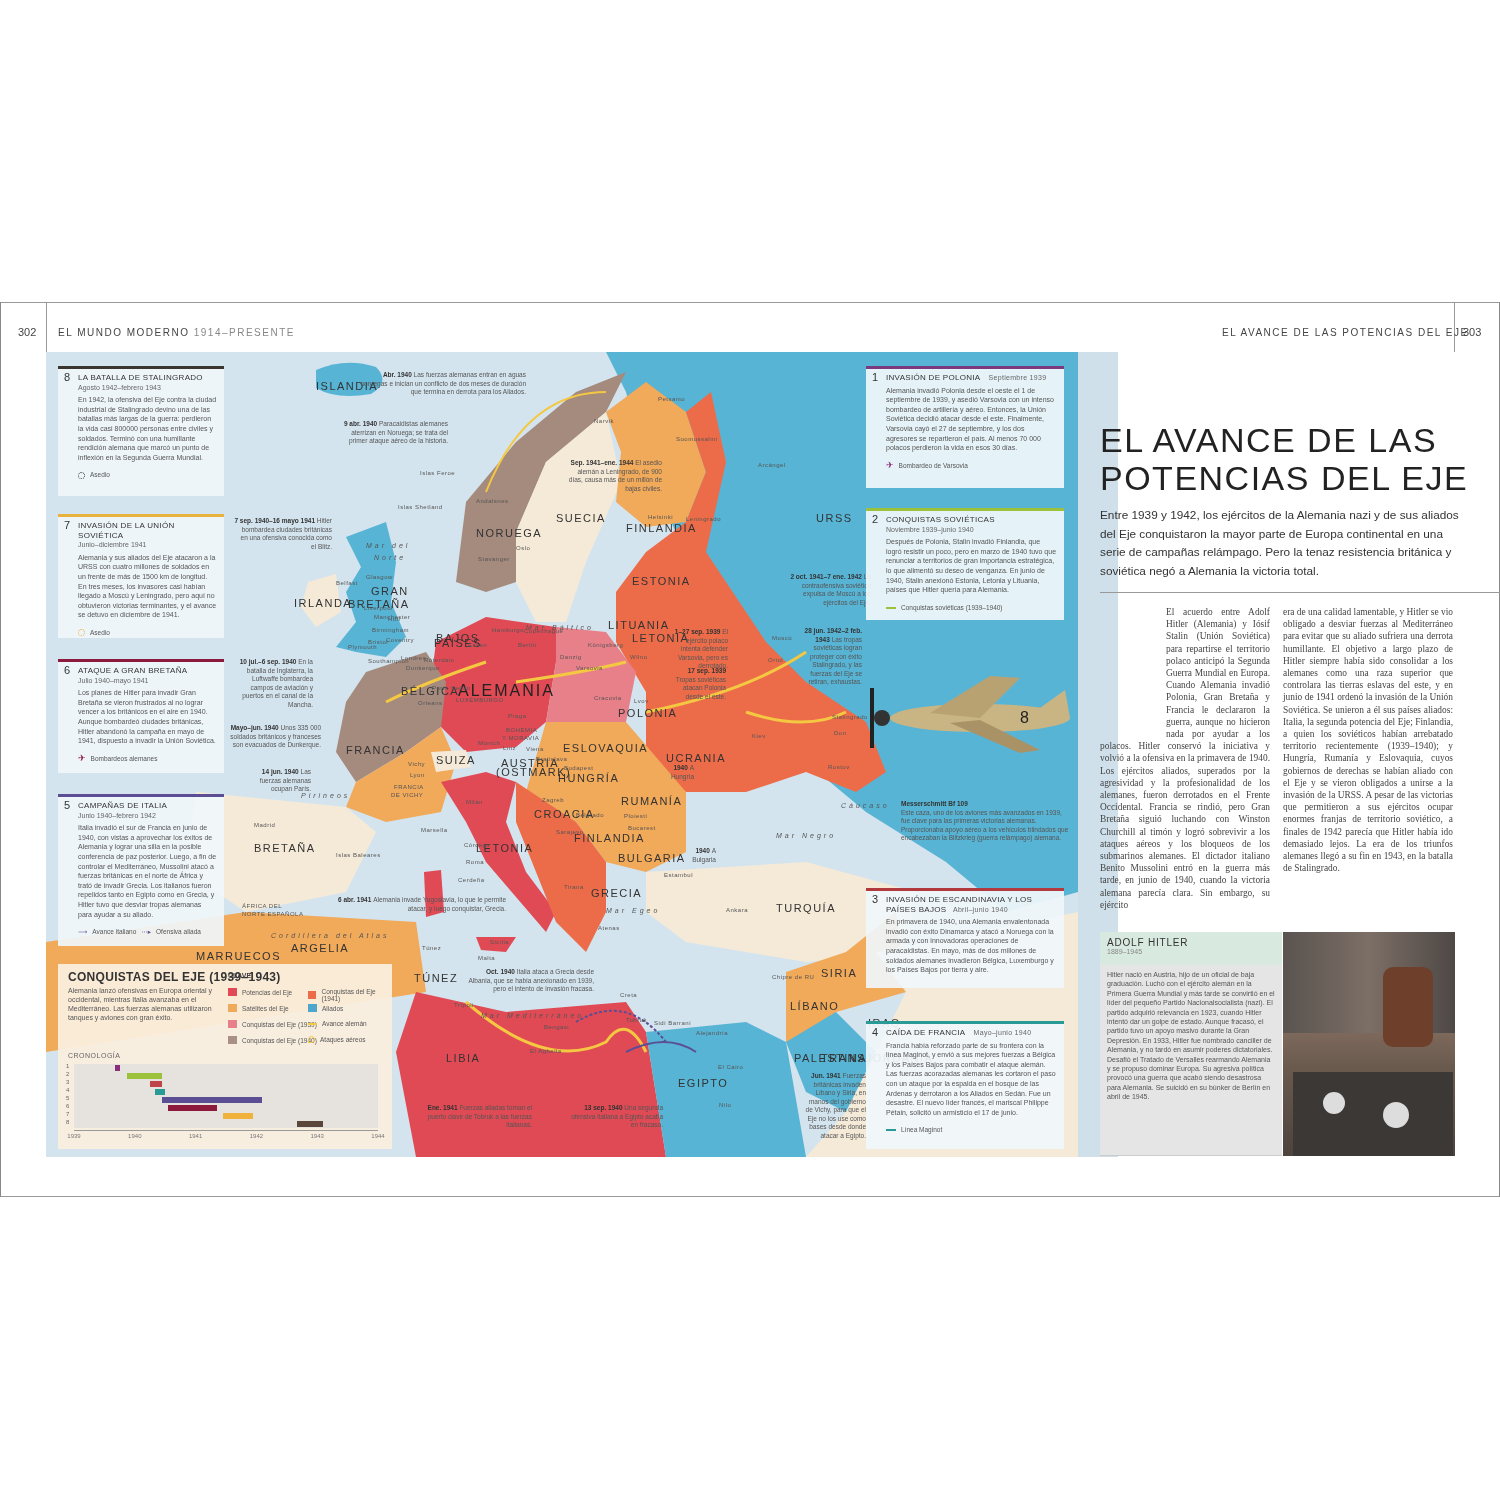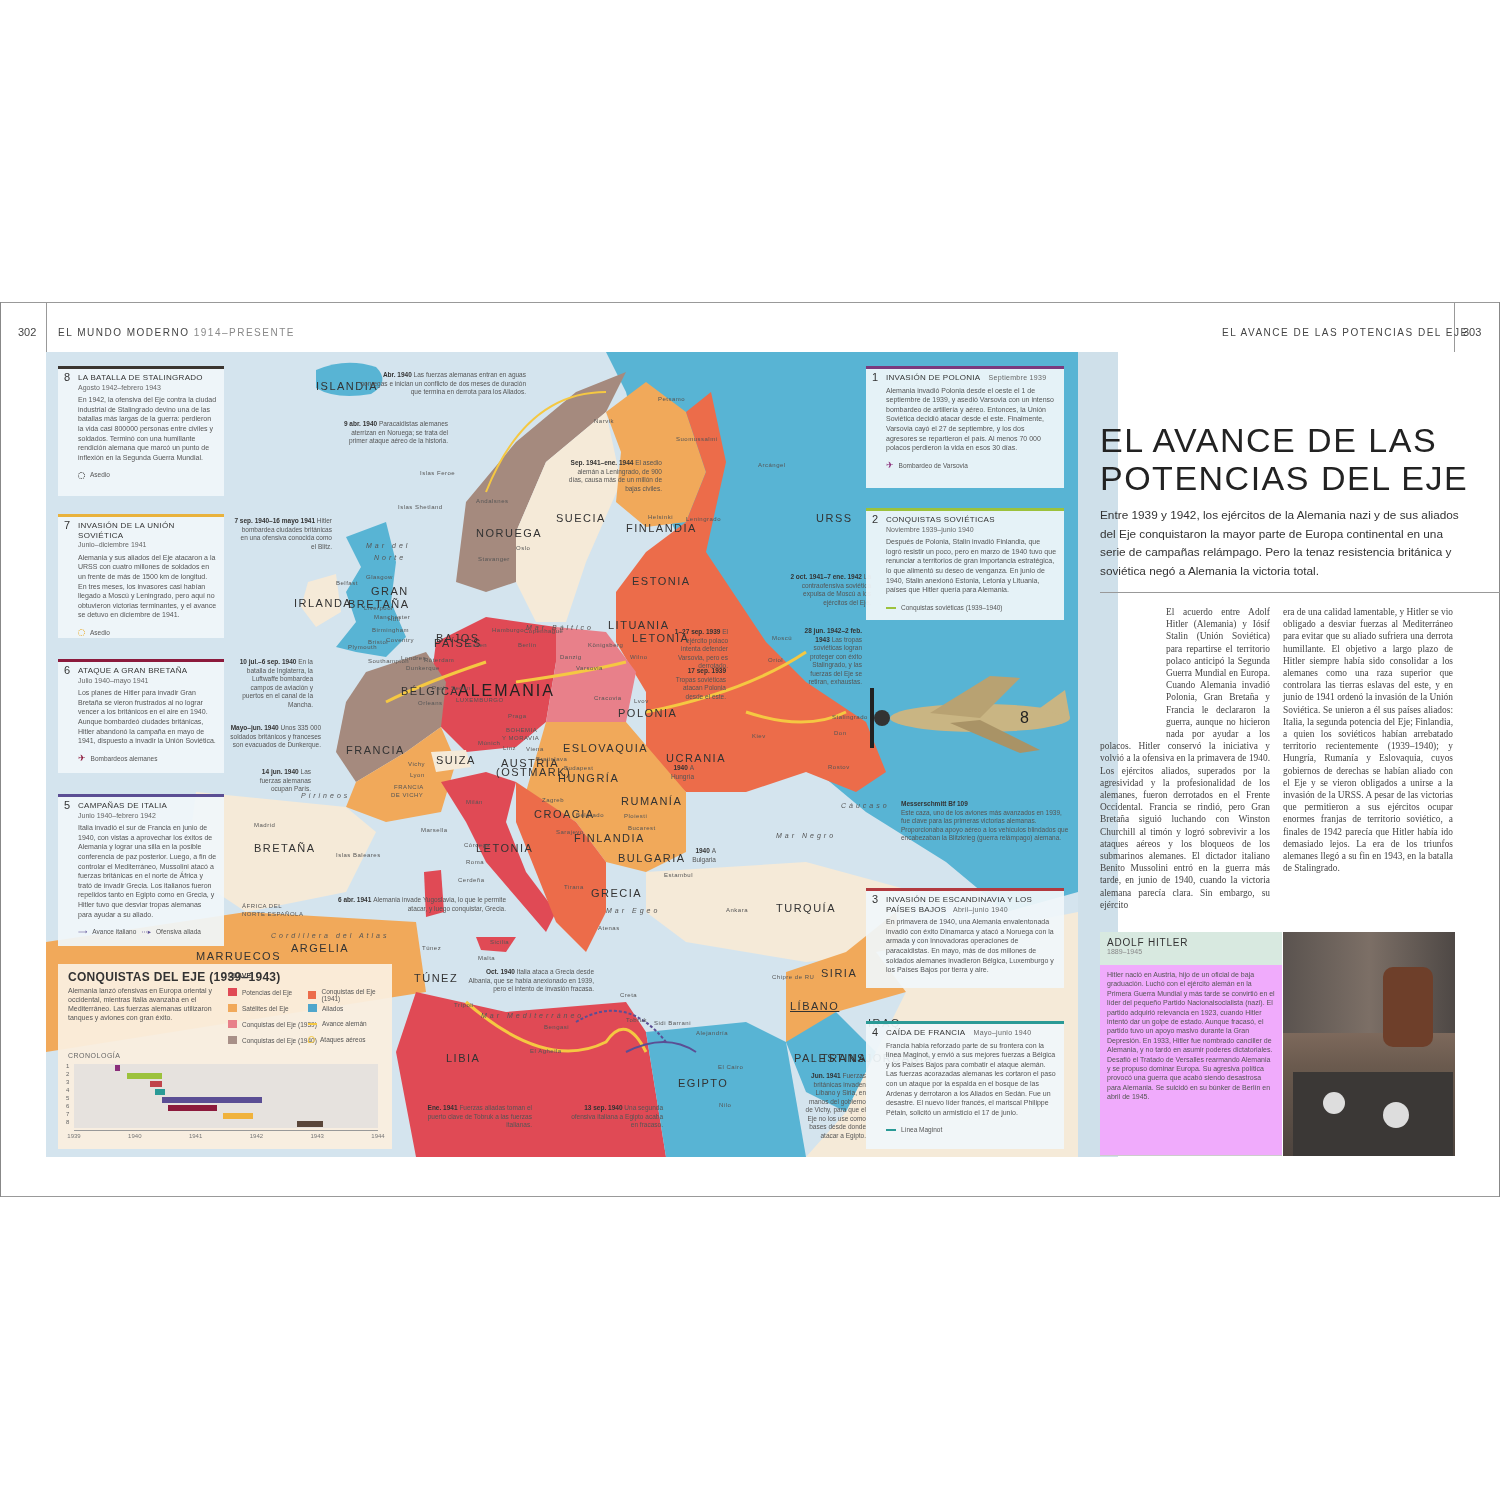--- a/index.html
+++ b/index.html
@@ -30,21 +30,21 @@
 .tl{position:absolute;left:16px;top:100px;width:304px}
 .tl-row{position:relative;height:7.5px;margin-bottom:.5px;background:#e6e2de}
 .tl-row span.lbl{position:absolute;left:-8px;top:-1px;font-size:6px;color:#666}
 .tl-bar{position:absolute;top:1px;height:5.5px}
 .tl-axis{position:absolute;left:16px;top:166px;width:304px;height:8px;border-top:1px solid #999}
 .tl-tick{position:absolute;top:2px;font-size:6px;color:#777;transform:translateX(-50%)}
 .title{position:absolute;left:1100px;top:421px;font-size:34px;line-height:38px;letter-spacing:1.5px;color:#222;font-weight:normal}
 .lead{position:absolute;left:1100px;top:506px;width:360px;font-size:11.8px;line-height:18.5px;color:#333}
 .hr{position:absolute;left:1100px;top:592px;width:400px;height:1px;background:#999}
 .col{position:absolute;top:606px;width:170px;font-family:"Liberation Serif",serif;font-size:9.4px;line-height:12.2px;color:#444;text-align:justify}
-.bio{position:absolute;left:1100px;top:932px;width:182px;height:224px;background:#f0abfc;border-bottom:1px solid #ccc}
+.bio{position:absolute;left:1100px;top:932px;width:182px;height:224px;background:#e5e5e5;border-bottom:1px solid #ccc}
 .bio-head{background:#d8e9e0;padding:5px 7px;height:33px}
 .bio-name{font-size:10px;letter-spacing:.8px;color:#333}
 .bio-years{font-size:7px;color:#888}
 .bio-text{padding:5px 7px;font-size:7px;line-height:9.4px;color:#555}
 .photo{position:absolute;left:1283px;top:932px;width:172px;height:224px;background:linear-gradient(180deg,#6d5d52 0%,#8a7365 35%,#6a5a4e 60%,#4d443e 100%);overflow:hidden}
 .plane{position:absolute;left:870px;top:668px;width:210px;height:100px}
 </style>
 </head>
 <body>
 
@@ -147,21 +147,21 @@
       <div class="lab" style="left: 528px; top: 480px;">FINLANDIA</div>
       <div class="lab" style="left: 430px; top: 490px;">LETONIA</div>
       <div class="lab" style="left: 572px; top: 500px;">BULGARIA</div>
       <div class="lab" style="left: 208px; top: 490px;">BRETAÑA</div>
       <div class="lab" style="left: 545px; top: 535px;">GRECIA</div>
       <div class="lab" style="left: 730px; top: 550px;">TURQUÍA</div>
       <div class="lab" style="left: 150px; top: 598px;">MARRUECOS</div>
       <div class="lab" style="left: 245px; top: 590px;">ARGELIA</div>
       <div class="lab" style="left: 368px; top: 620px;">TÚNEZ</div>
       <div class="lab" style="left: 775px; top: 615px;">SIRIA</div>
-      <div class="lab" style="left: 744px; top: 648px; text-decoration: underline;">LÍBANO</div>
+      <div class="lab" style="left: 744px; top: 648px;">LÍBANO</div>
       <div class="lab" style="left: 822px; top: 665px;">IRAQ</div>
       <div class="lab" style="left: 400px; top: 700px;">LIBIA</div>
       <div class="lab" style="left: 632px; top: 725px;">EGIPTO</div>
       <div class="lab" style="left: 748px; top: 700px;">PALESTINA</div>
       <div class="lab" style="left: 775px; top: 700px;">TRANSJORDANIA</div>
       <div class="lab sm" style="font-style: italic; letter-spacing: 3px; left: 320px; top: 190px;">Mar del</div>
       <div class="lab sm" style="font-style: italic; letter-spacing: 3px; left: 328px; top: 202px;">Norte</div>
       <div class="lab sm" style="font-style: italic; letter-spacing: 3px; left: 480px; top: 272px;">Mar Báltico</div>
       <div class="lab sm" style="font-style: italic; letter-spacing: 3px; left: 730px; top: 480px;">Mar Negro</div>
       <div class="lab sm" style="font-style: italic; letter-spacing: 3px; left: 435px; top: 660px;">Mar Mediterráneo</div>

